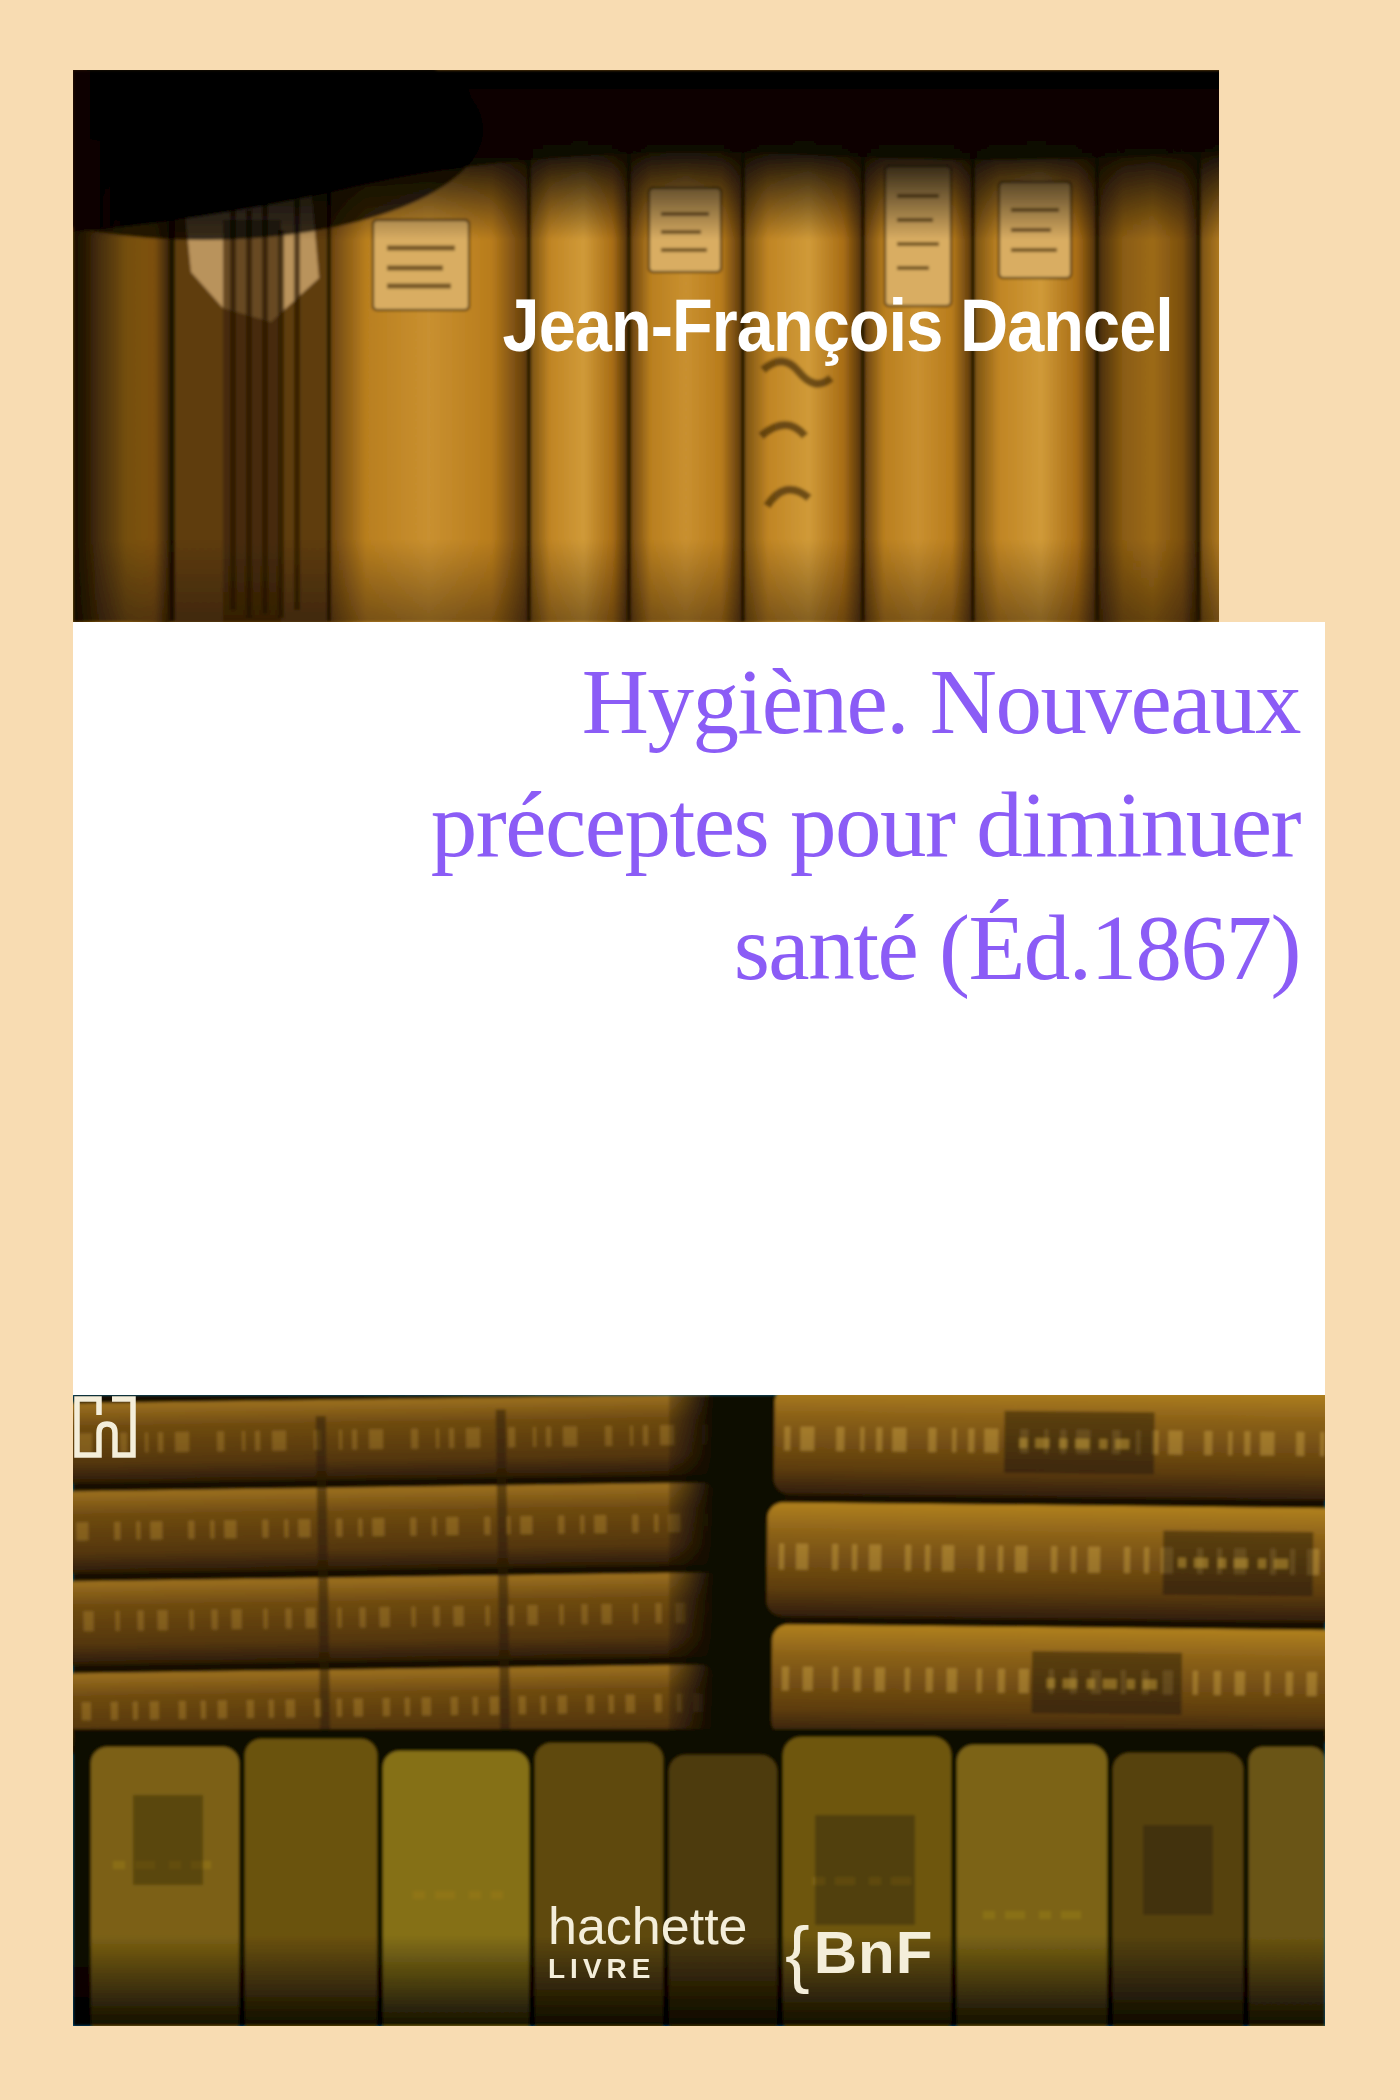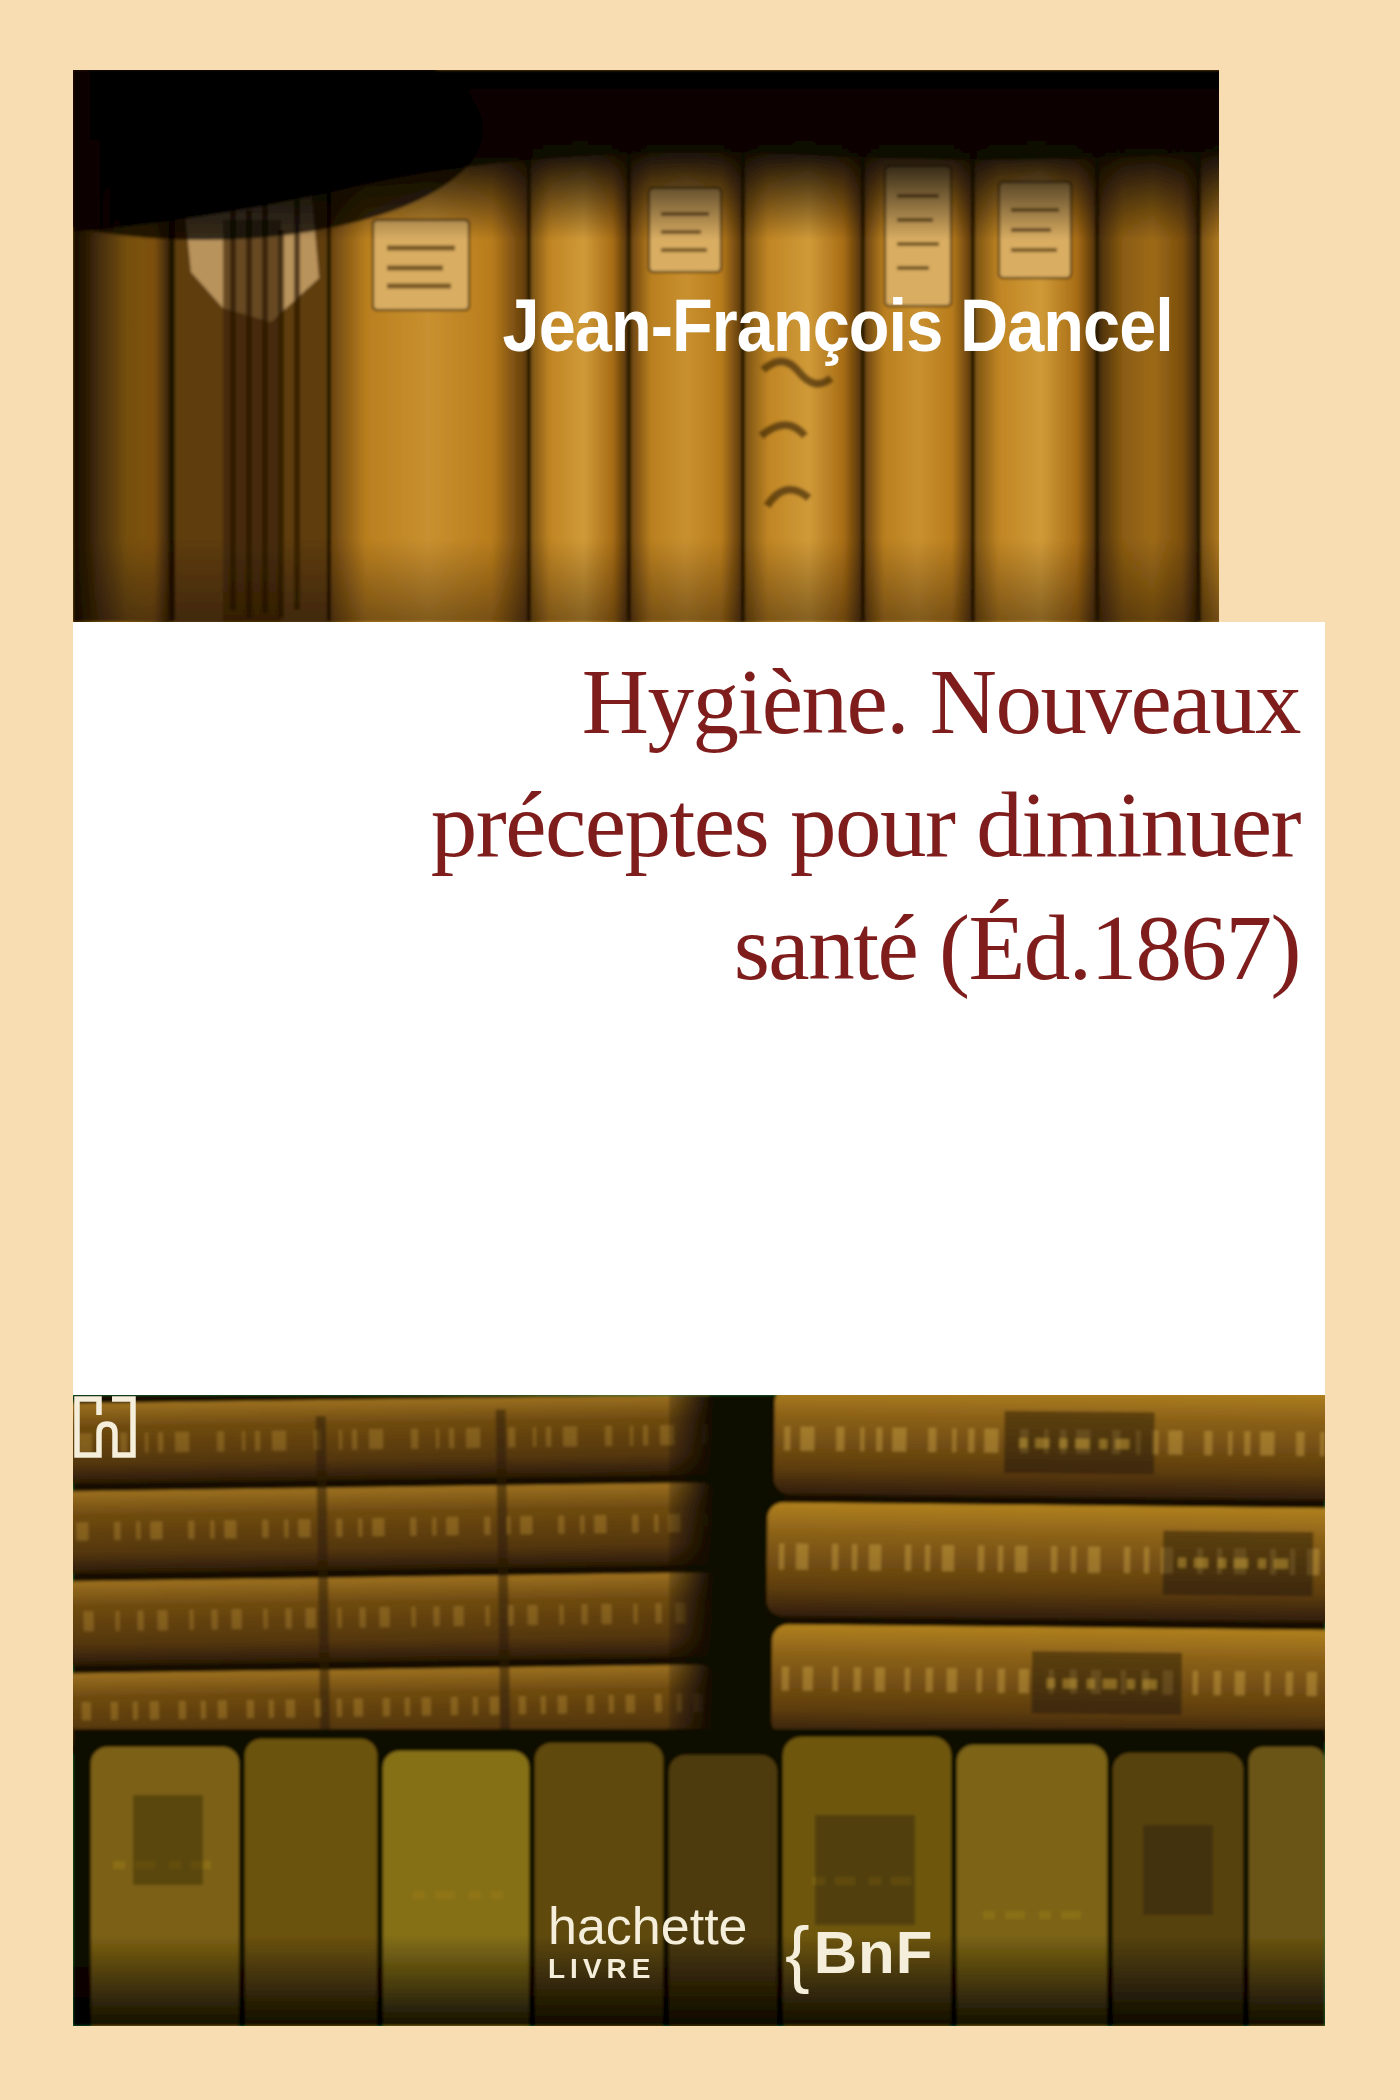--- a/index.html
+++ b/index.html
@@ -45,29 +45,29 @@
     width:1252px;height:773px;
     background:#ffffff;
     box-sizing:border-box;
     padding:18px 25px 0 0;
   }
   .title-line{
     font-family:"Liberation Serif",serif;
     font-size:93px;
     line-height:123px;
     letter-spacing:-1.5px;
-    color:#7f1d1d;
+    color:#8b5cf6;
     text-align:right;
     white-space:nowrap;
   }
   
   .bottom-photo{
     position:relative;
     width:1252px;height:631px;
-    background:#15803d;
+    background:#0369a1;
     overflow:hidden;
   }
   .logos{
     position:absolute;left:0;top:0;width:100%;height:100%;
     z-index:4;
   }
   .hachette-mark{
     position:absolute;left:399px;top:524px;width:64px;height:64px;
   }
   .hachette-word{

